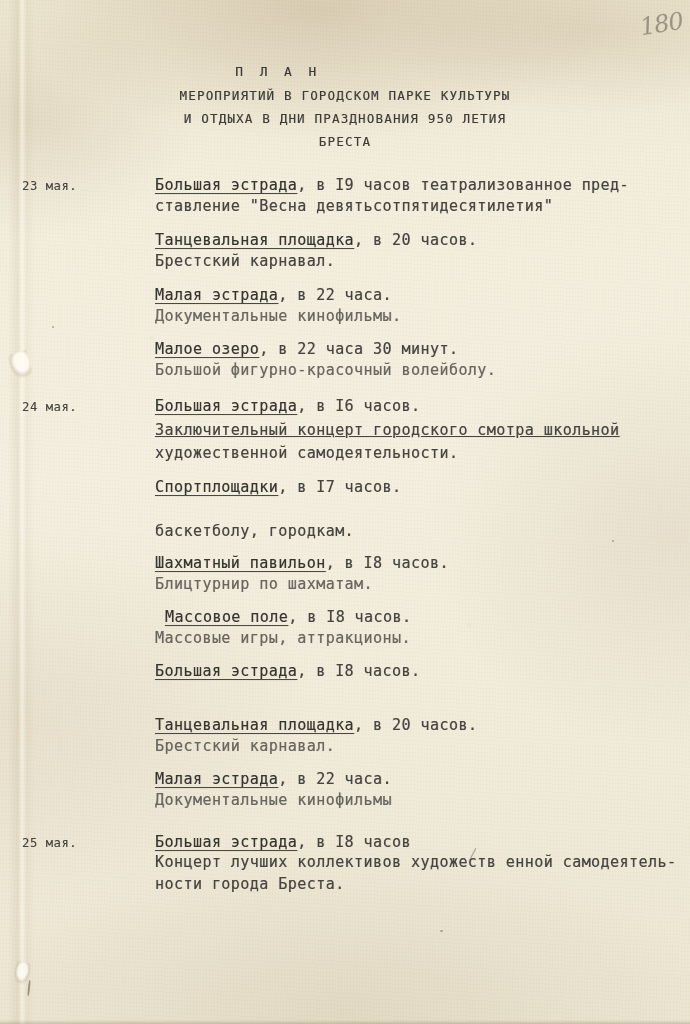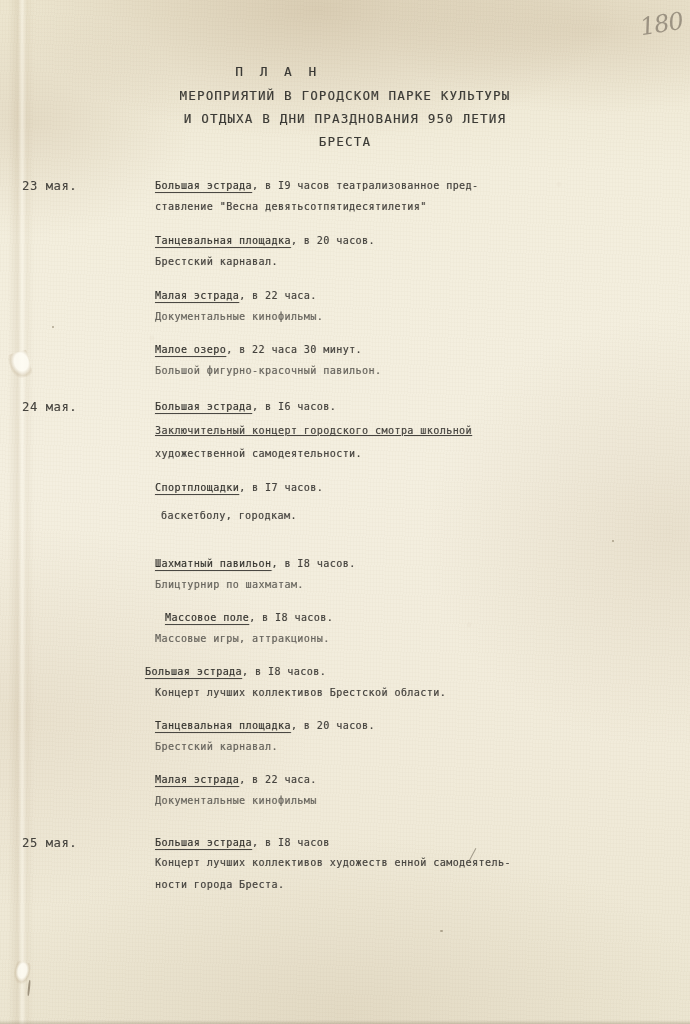--- a/index.html
+++ b/index.html
@@ -80,21 +80,21 @@
 
   
   .typed {
     position: absolute;
     inset: 0;
     color: #3c3b38;
   }
   .line {
     position: absolute;
     white-space: pre;
-    font-size: 10px;
+    font-size: 15px;
     line-height: 13px;
     letter-spacing: 0.45px;
     color: #46443f;
     text-shadow: 0.45px 0 0 rgba(70,68,63,0.33), -0.35px 0.3px 0 rgba(70,68,63,0.17);
   }
   .faint { color: #5e5c55; opacity: .93; }
   .strong { color: #35342f; }
 
   
   .title-main {
@@ -187,39 +187,38 @@
     <div class="line" style="left:155px; top:179px;"><span class="u strong">Большая эстрада</span><span>, в I9 часов театрализованное пред-</span></div>
     <div class="line" style="left:155px; top:200px;">ставление "Весна девятьсотпятидесятилетия"</div>
 
     <div class="line" style="left:155px; top:234px;"><span class="u strong">Танцевальная площадка</span><span>, в 20 часов.</span></div>
     <div class="line" style="left:155px; top:255px;">Брестский карнавал.</div>
 
     <div class="line" style="left:155px; top:289px;"><span class="u strong">Малая эстрада</span><span>, в 22 часа.</span></div>
     <div class="line faint" style="left:155px; top:310px;">Документальные кинофильмы.</div>
 
     <div class="line" style="left:155px; top:343px;"><span class="u strong">Малое озеро</span><span>, в 22 часа 30 минут.</span></div>
-    <div class="line faint" style="left:155px; top:364px;">Большой фигурно-красочный павильон.</div>
+    <div class="line faint" style="left:155px; top:364px;">Большой фигурно-красочный волейболу.</div>
 
     <div class="date-col" style="top:400px;">24 мая.</div>
 
     <div class="line" style="left:155px; top:400px;"><span class="u strong">Большая эстрада</span><span>, в I6 часов.</span></div>
     <div class="line" style="left:155px; top:424px;text-decoration:underline;">Заключительный концерт городского смотра школьной</div>
     <div class="line" style="left:155px; top:447px;">художественной самодеятельности.</div>
 
     <div class="line" style="left:155px; top:481px;"><span class="u strong">Спортплощадки</span><span>, в I7 часов.</span></div>
-    <div class="line" style="left:155px; top:509px;margin-left:6px;">баскетболу, городкам.</div>
+    <div class="line" style="left:155px; top:525px;">баскетболу, городкам.</div>
 
     <div class="line" style="left:155px; top:557px;"><span class="u strong">Шахматный павильон</span><span>, в I8 часов.</span></div>
     <div class="line faint" style="left:155px; top:578px;">Блицтурнир по шахматам.</div>
 
     <div class="line" style="left:165px; top:611px;"><span class="u strong">Массовое поле</span><span>, в I8 часов.</span></div>
     <div class="line faint" style="left:155px; top:632px;">Массовые игры, аттракционы.</div>
 
-    <div class="line" style="left:145px; top:665px;"><span class="u strong">Большая эстрада</span><span>, в I8 часов.</span></div>
-    <div class="line" style="left:155px; top:686px;">Концерт лучших коллективов Брестской области.</div>
+    <div class="line" style="left:155px; top:665px;"><span class="u strong">Большая эстрада</span><span>, в I8 часов.</span></div>
 
     <div class="line" style="left:155px; top:719px;"><span class="u strong">Танцевальная площадка</span><span>, в 20 часов.</span></div>
     <div class="line faint" style="left:155px; top:740px;">Брестский карнавал.</div>
 
     <div class="line" style="left:155px; top:773px;"><span class="u strong">Малая эстрада</span><span>, в 22 часа.</span></div>
     <div class="line faint" style="left:155px; top:794px;text-align:center;">Документальные кинофильмы</div>
 
     <div class="date-col" style="top:836px;">25 мая.</div>
 
     <div class="line" style="left:155px; top:836px;"><span class="u strong">Большая эстрада</span><span>, в I8 часов</span></div>

